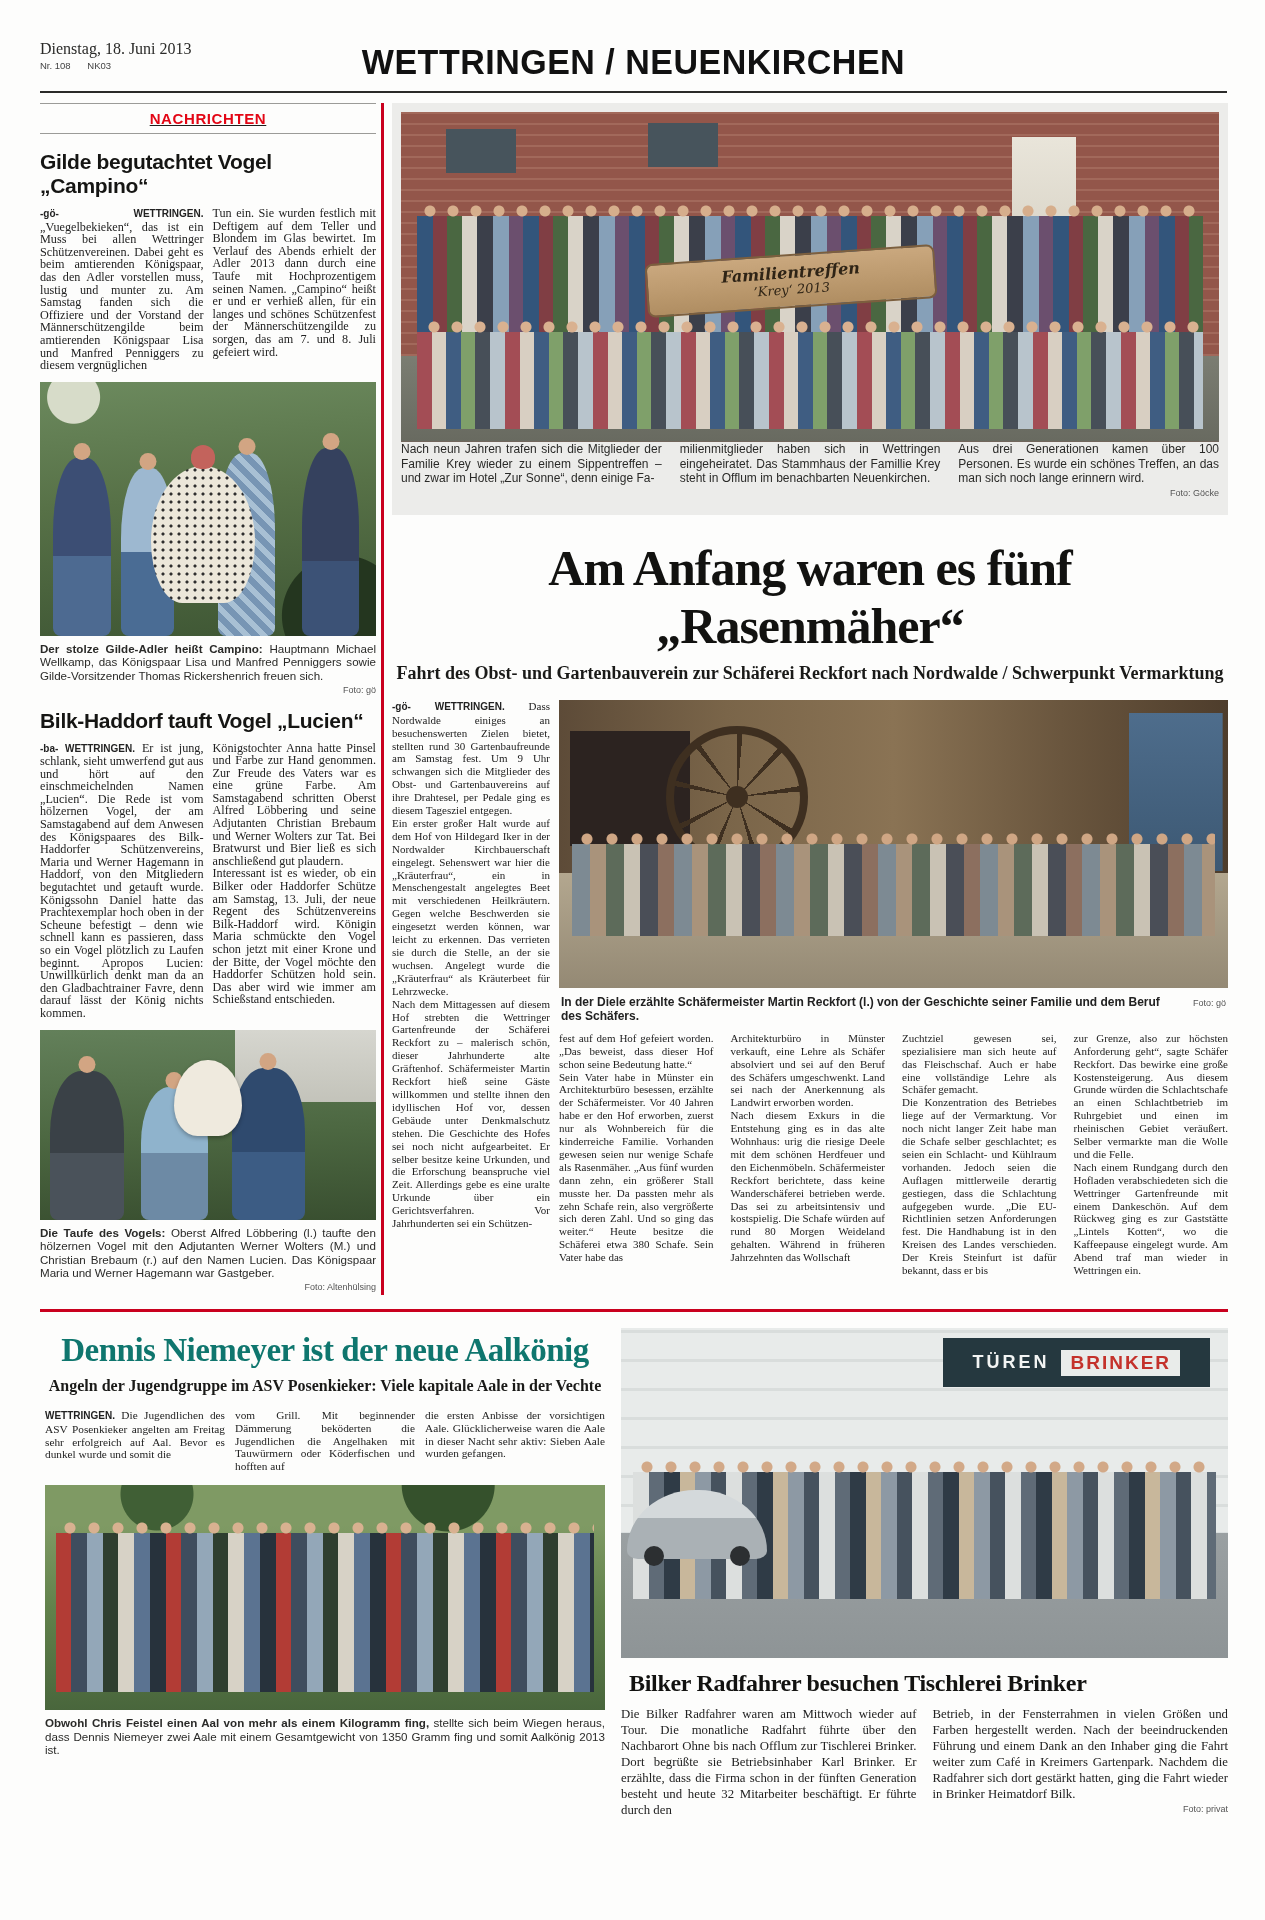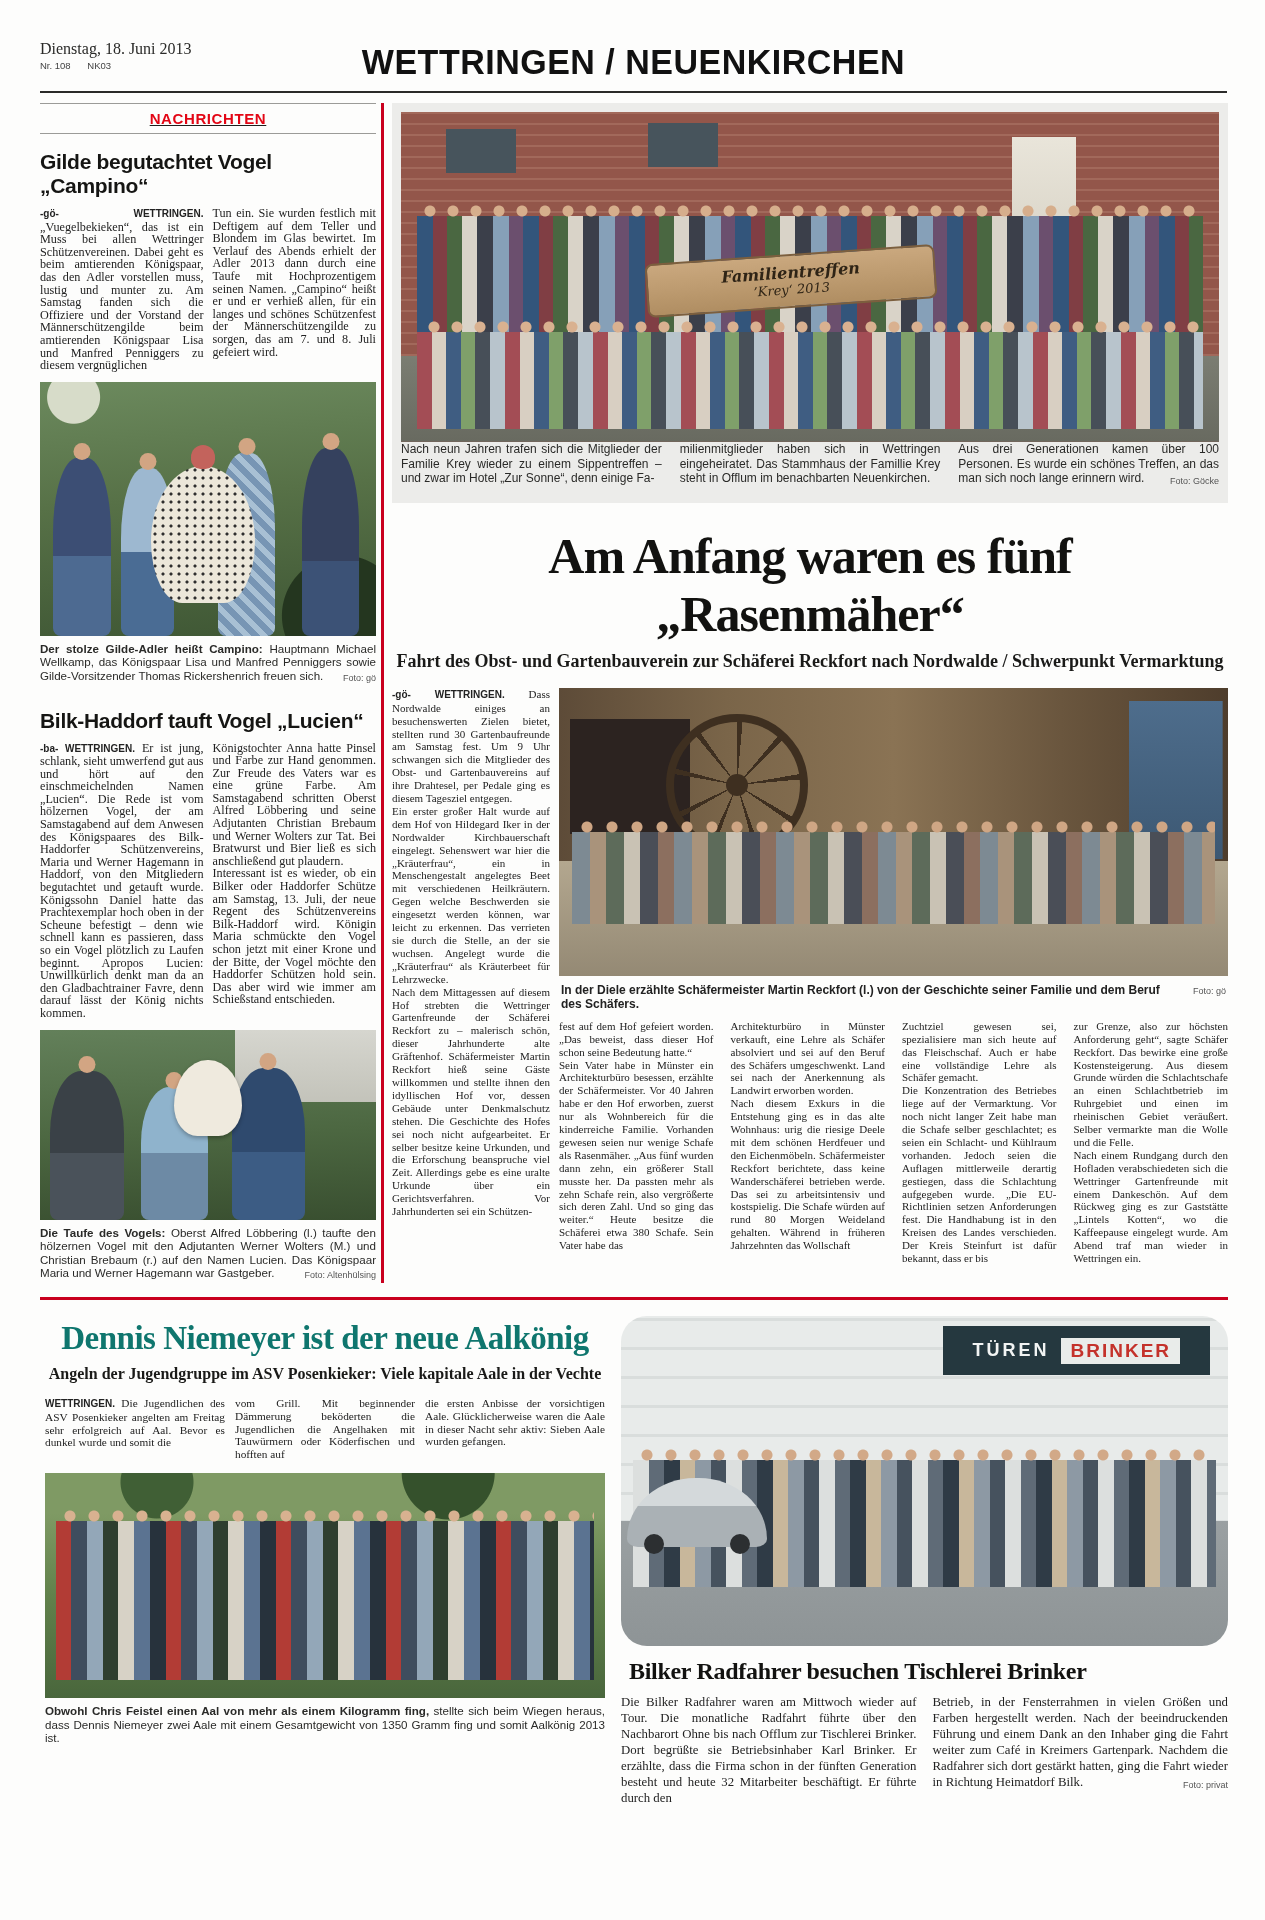--- a/index.html
+++ b/index.html
@@ -34,21 +34,21 @@
   .cols2 { display:flex; gap:9px; }
   .cols2 .col { flex:1; min-width:0; }
   .body-text { margin:0; font-size:12.2px; line-height:12.6px; text-align:justify;
                white-space:pre-line; color:#222; }
   .lead { font-family:"Liberation Sans",sans-serif; font-weight:bold; font-size:10px; color:#222; }
 
   .cap { font-family:"Liberation Sans",sans-serif; font-size:11.6px; line-height:13.6px;
          margin:6px 0 0; text-align:justify; color:#2a2a28; }
   .cap b { font-weight:bold; }
   .credit { float:right; font-family:"Liberation Sans",sans-serif; font-size:9px;
-            color:#555; margin-left:8px; margin-top:3px; }
+            color:#555; margin-left:8px; margin-top:15px; }
 
   
   .photo { position:relative; overflow:hidden; background:#8a8a85; }
   .person { position:absolute; bottom:0; border-radius:42% 42% 8px 8px; }
   .person::after { content:""; position:absolute; top:-15px; left:50%; transform:translateX(-50%);
                    width:17px; height:17px; border-radius:50%; background:#d2a583; }
   .crowd { position:absolute; left:2%; right:2%; background-repeat:repeat-x, no-repeat; }
 
   .photo-campino { height:254px; margin-top:10px;
     background:
@@ -164,21 +164,21 @@
 
   .b-right { flex:1; min-width:0; }
   .photo-brinker { height:330px;
     background-image:
       linear-gradient(#9aa0a2,#8e9496),
       repeating-linear-gradient(90deg, rgba(255,255,255,.28) 0 2px, rgba(0,0,0,0) 2px 26px),
       repeating-linear-gradient(0deg, #e8ebea 0 26px, #d9dddc 26px 29px),
       linear-gradient(#c7ced0,#c7ced0);
     background-size:100% 38%, 100% 38%, 100% 62%, 100% 100%;
     background-position:0 100%, 0 100%, 0 0, 0 0;
-    background-repeat:no-repeat;border-radius:26px; }
+    background-repeat:no-repeat; }
   .brinker-sign { position:absolute; right:3%; top:3%; width:44%; height:15%;
     background:#25383f; display:flex; align-items:center; justify-content:center; gap:12px; }
   .sign-tueren { color:#f2f4f3; font-family:"Liberation Sans",sans-serif; font-weight:bold;
                  font-size:18px; letter-spacing:3px; }
   .sign-brinker { color:#c4322b; background:#e9ecea; font-family:"Liberation Sans",sans-serif;
                   font-weight:bold; font-size:19px; letter-spacing:2px; padding:2px 9px; }
   .crowd-brinker { top:40%; height:42%;
     background-image:
       radial-gradient(circle at 11px 7px, #d2a988 0 5px, rgba(0,0,0,0) 6px),
       repeating-linear-gradient(90deg, #dcdfde 0 16px, #5f6b77 16px 31px, #2f3b46 31px 47px,
@@ -329,17 +329,17 @@
         <div class="brinker-sign">
           <span class="sign-tueren">TÜREN</span>
           <span class="sign-brinker">BRINKER</span>
         </div>
         <div class="crowd crowd-brinker"></div>
         <div class="car"></div>
       </div>
       <h2 class="b-head">Bilker Radfahrer besuchen Tischlerei Brinker</h2>
       <div class="b-right-cols">
         <p>Die Bilker Radfahrer waren am Mittwoch wieder auf Tour. Die monatliche Radfahrt führte über den Nachbarort Ohne bis nach Offlum zur Tischlerei Brinker. Dort begrüßte sie Betriebsinhaber Karl Brinker. Er erzählte, dass die Firma schon in der fünften Generation besteht und heute 32 Mitarbeiter beschäftigt. Er führte durch den</p>
-        <p><span>Betrieb, in der Fensterrahmen in vielen Größen und Farben hergestellt werden. Nach der beeindruckenden Führung und einem Dank an den Inhaber ging die Fahrt weiter zum Café in Kreimers Gartenpark. Nachdem die Radfahrer sich dort gestärkt hatten, ging die Fahrt wieder in Richtung Heimatdorf Bilk.</span><span class="credit">Foto: privat</span></p>
+        <p><span>Betrieb, in der Fensterrahmen in vielen Größen und Farben hergestellt werden. Nach der beeindruckenden Führung und einem Dank an den Inhaber ging die Fahrt weiter zum Café in Kreimers Gartenpark. Nachdem die Radfahrer sich dort gestärkt hatten, ging die Fahrt wieder in Brinker Heimatdorf Bilk.</span><span class="credit">Foto: privat</span></p>
       </div>
     </div>
   </div>
 </div>
 
 </body></html>

